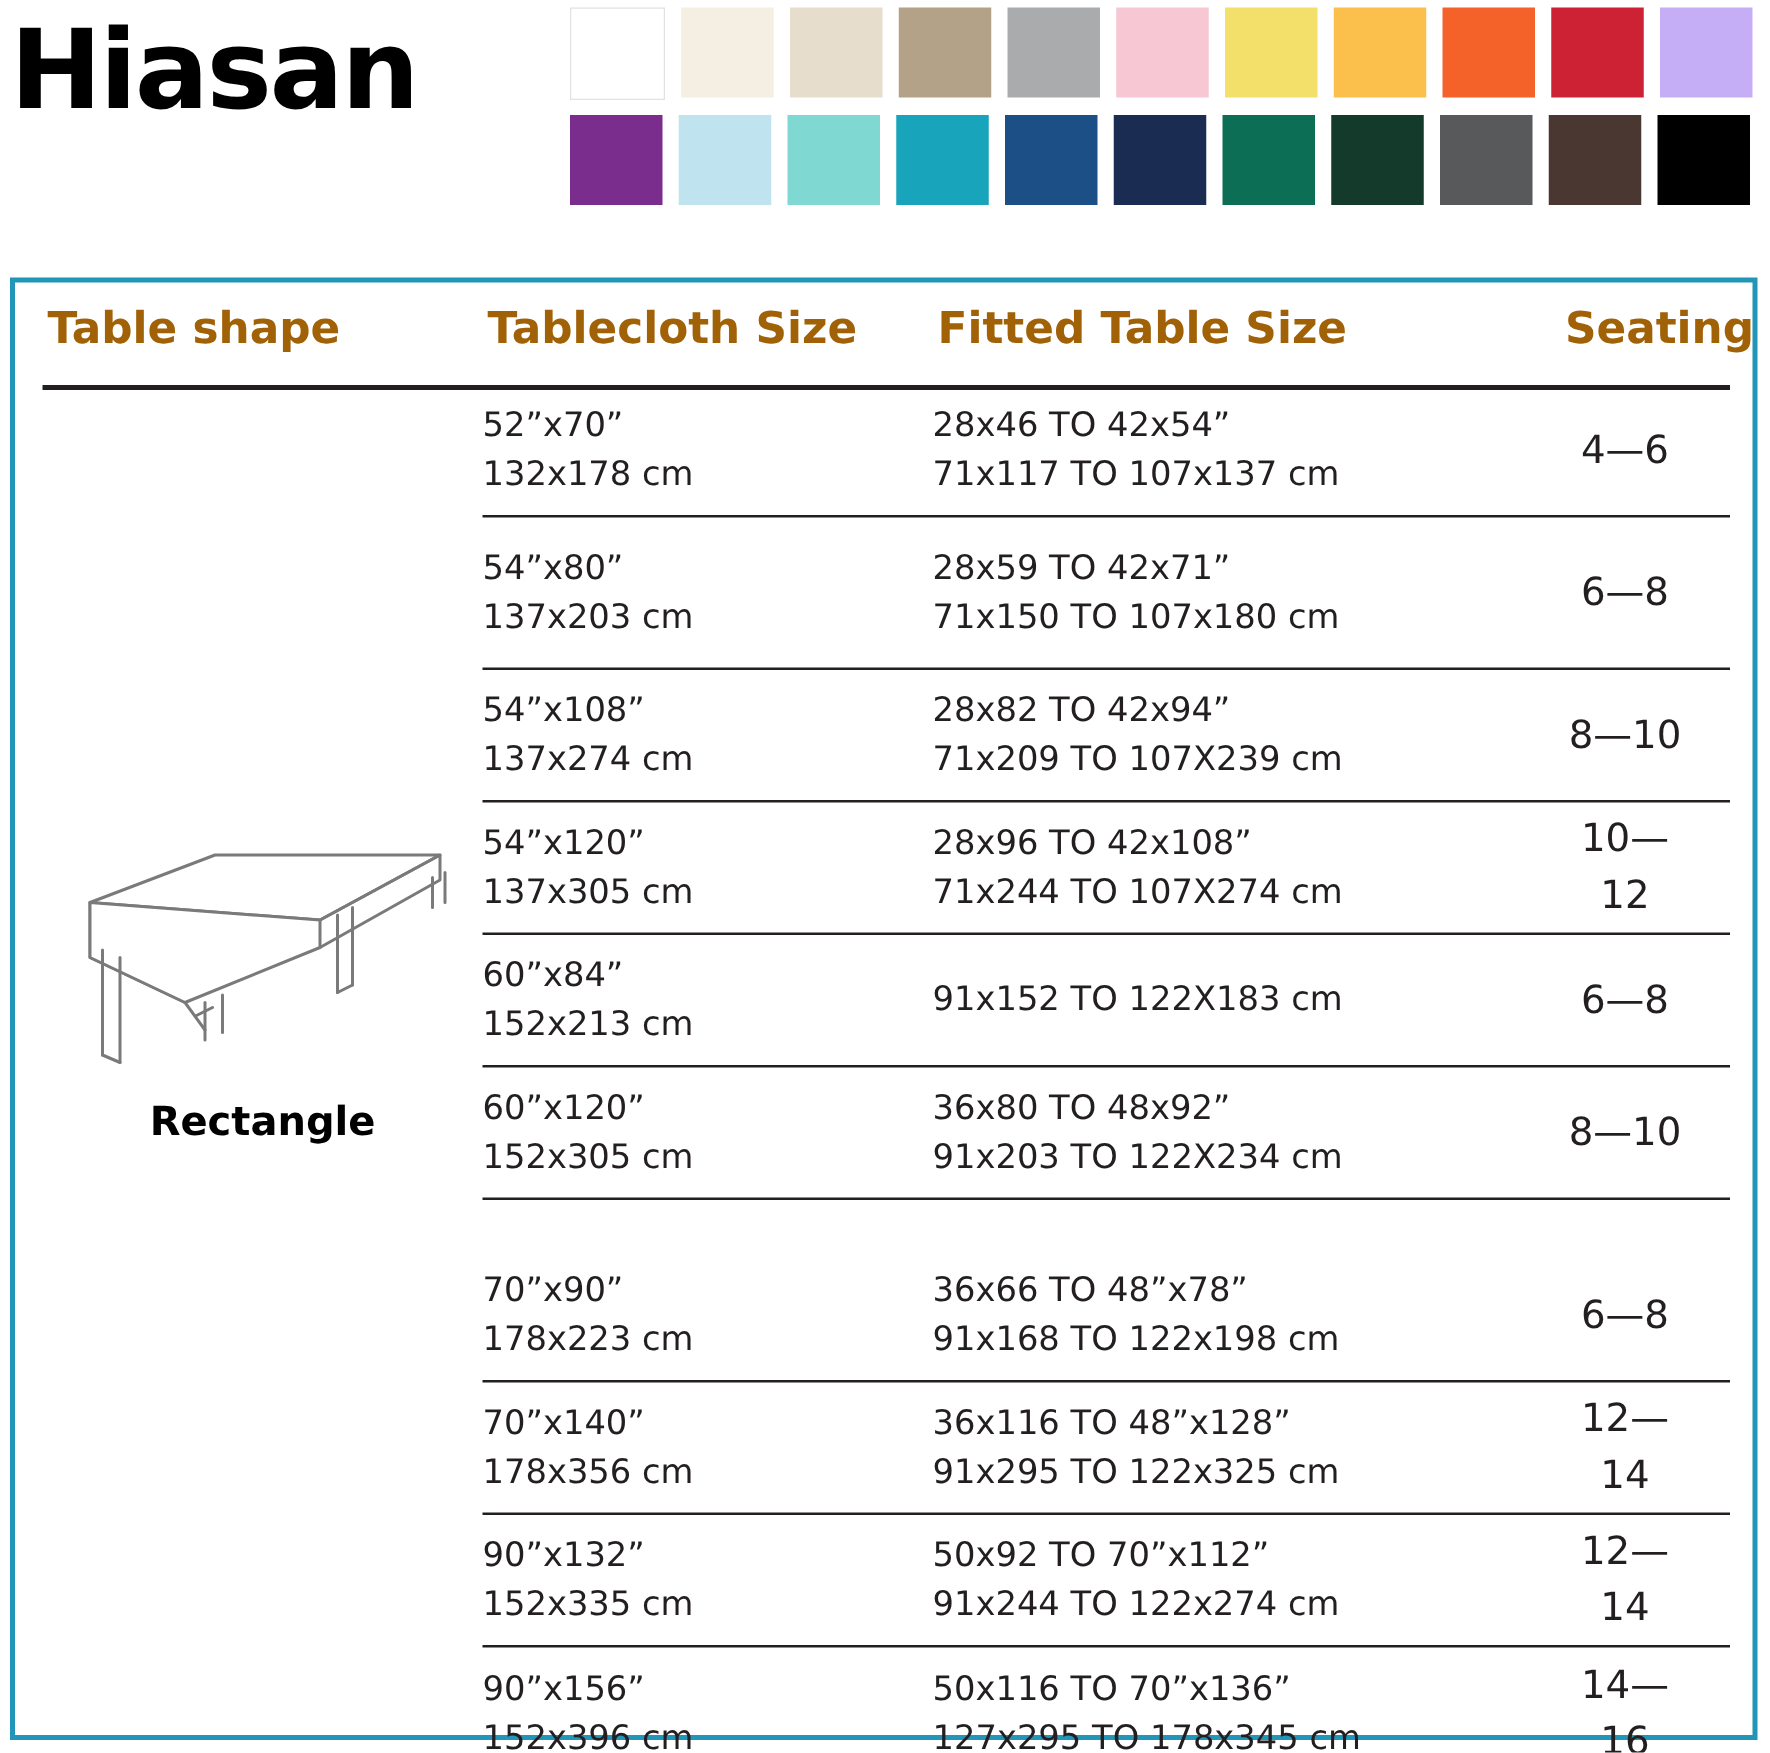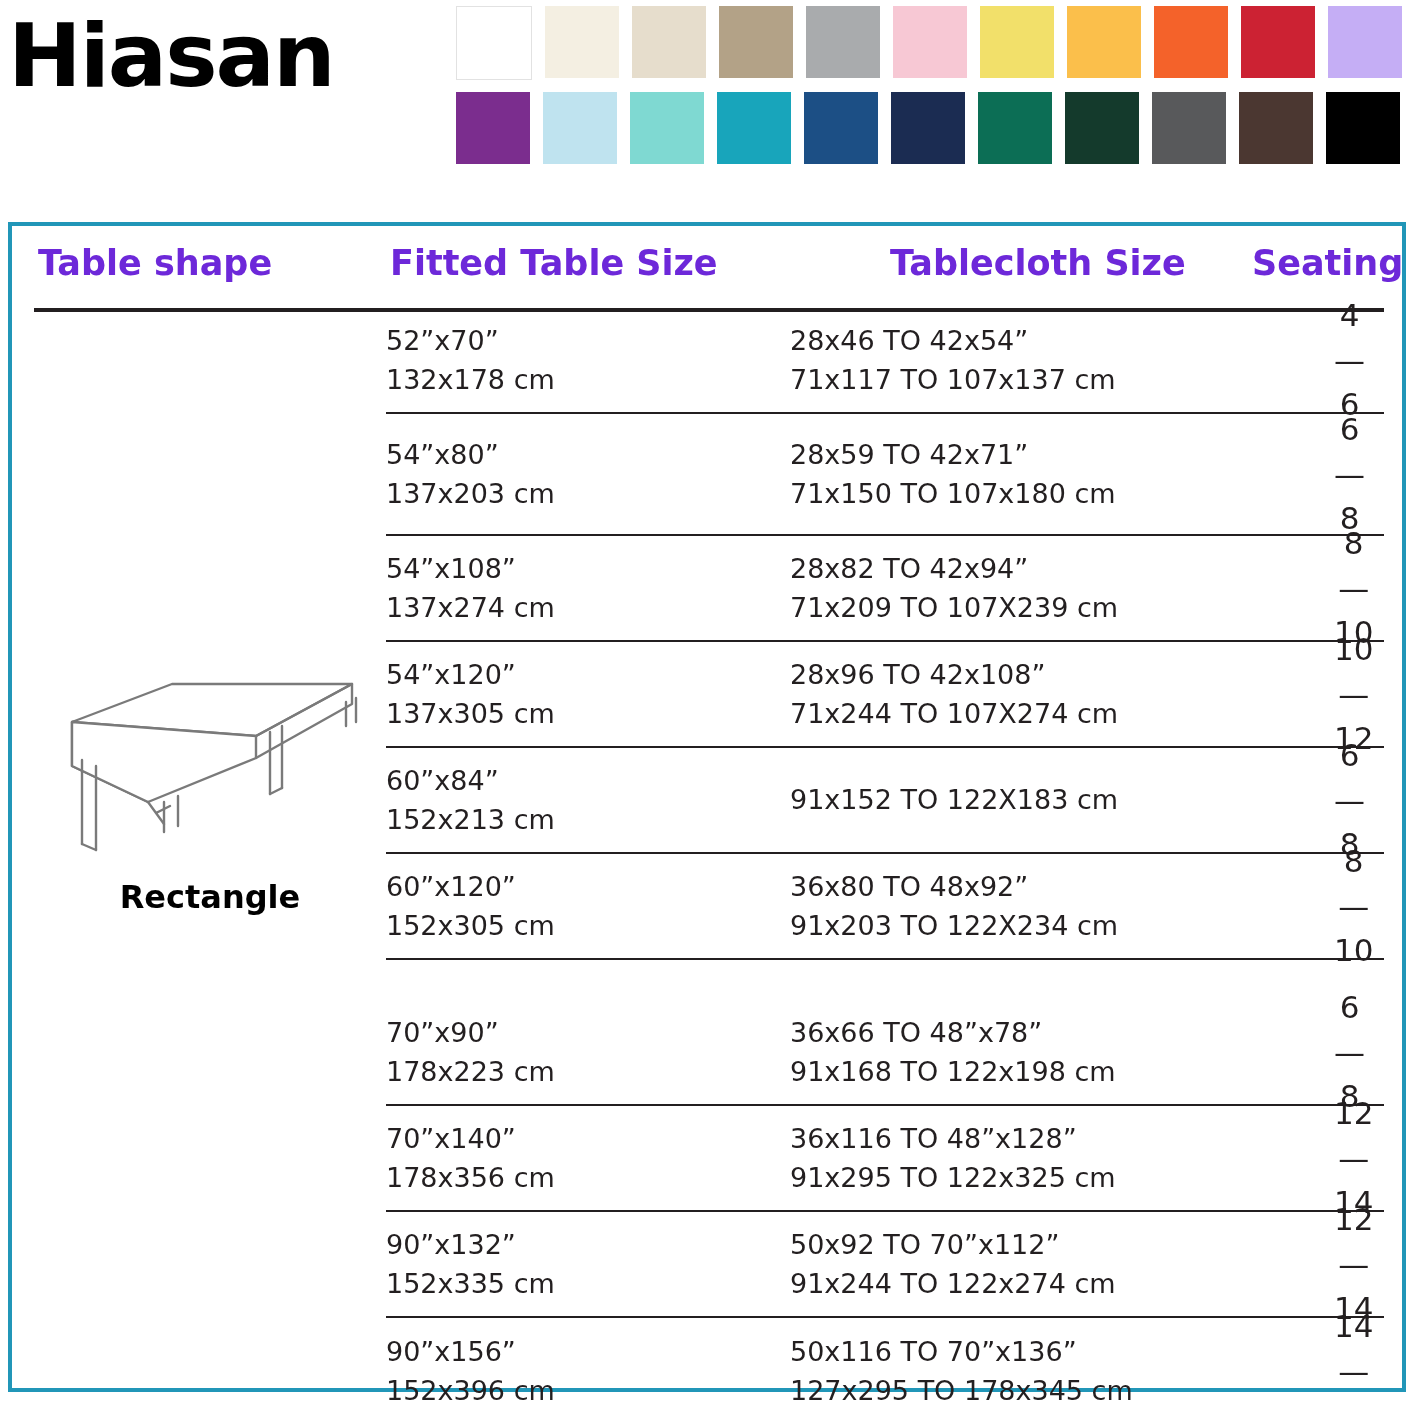--- a/index.html
+++ b/index.html
@@ -79,36 +79,35 @@
   .head-row {
     display: flex;
     align-items: flex-start;
     border-bottom: 4px solid #231f20;
     height: 64px;
   }
   .head-cell {
     font-family: "DejaVu Sans", sans-serif;
     font-size: 35px;
     font-weight: bold;
-    color: #6d28d9;
+    color: #a16207;
     line-height: 1;
     padding-top: 2px;
     white-space: nowrap;
   }
   .h-shape { width: 352px; flex: 0 0 352px; padding-left: 4px; }
   .h-cloth { width: 360px; flex: 0 0 360px; }
   .h-fitted { width: 500px; flex: 0 0 500px; }
   .h-seat { flex: 1; text-align: left; padding-left: 2px; }
 
   .body-row {
     display: flex;
     align-items: center;
     border-bottom: 2px solid #231f20;
     box-sizing: border-box;
-    gap: 44px;
   }
   .body-row:last-child { border-bottom: none; }
 
   .cell {
     font-family: "DejaVu Sans", sans-serif;
     font-size: 27px;
     color: #231f20;
     line-height: 1.45;
   }
   .c-cloth { width: 360px; flex: 0 0 360px; }
@@ -182,22 +181,22 @@
         <div class="swatch" style="background: rgb(0, 0, 0);"></div>
       </div>
   </div>
 </div>
 
 <div class="card">
   <div class="card-inner">
 
     <div class="head-row">
       <div class="head-cell h-shape">Table shape</div>
+      <div class="head-cell h-cloth">Tablecloth Size</div>
       <div class="head-cell h-fitted">Fitted Table Size</div>
-      <div class="head-cell h-cloth">Tablecloth Size</div>
       <div class="head-cell h-seat">Seating</div>
     </div>
 
     <div class="shape-cell">
       <svg class="shape-svg" width="300" height="190" viewBox="0 0 300 190">
         <g fill="none" stroke="#7a7a7a" stroke-width="2.4" stroke-linejoin="round" stroke-linecap="round">
           <polygon points="12,48 112,10 292,10 196,62" fill="#ffffff"></polygon>
           <polyline points="12,48 12,92 88,128 88,84"></polyline>
           <polygon points="12,92 88,128 196,84 196,62 12,48" fill="#ffffff"></polygon>
           <polyline points="196,62 292,10 292,30 196,84"></polyline>

